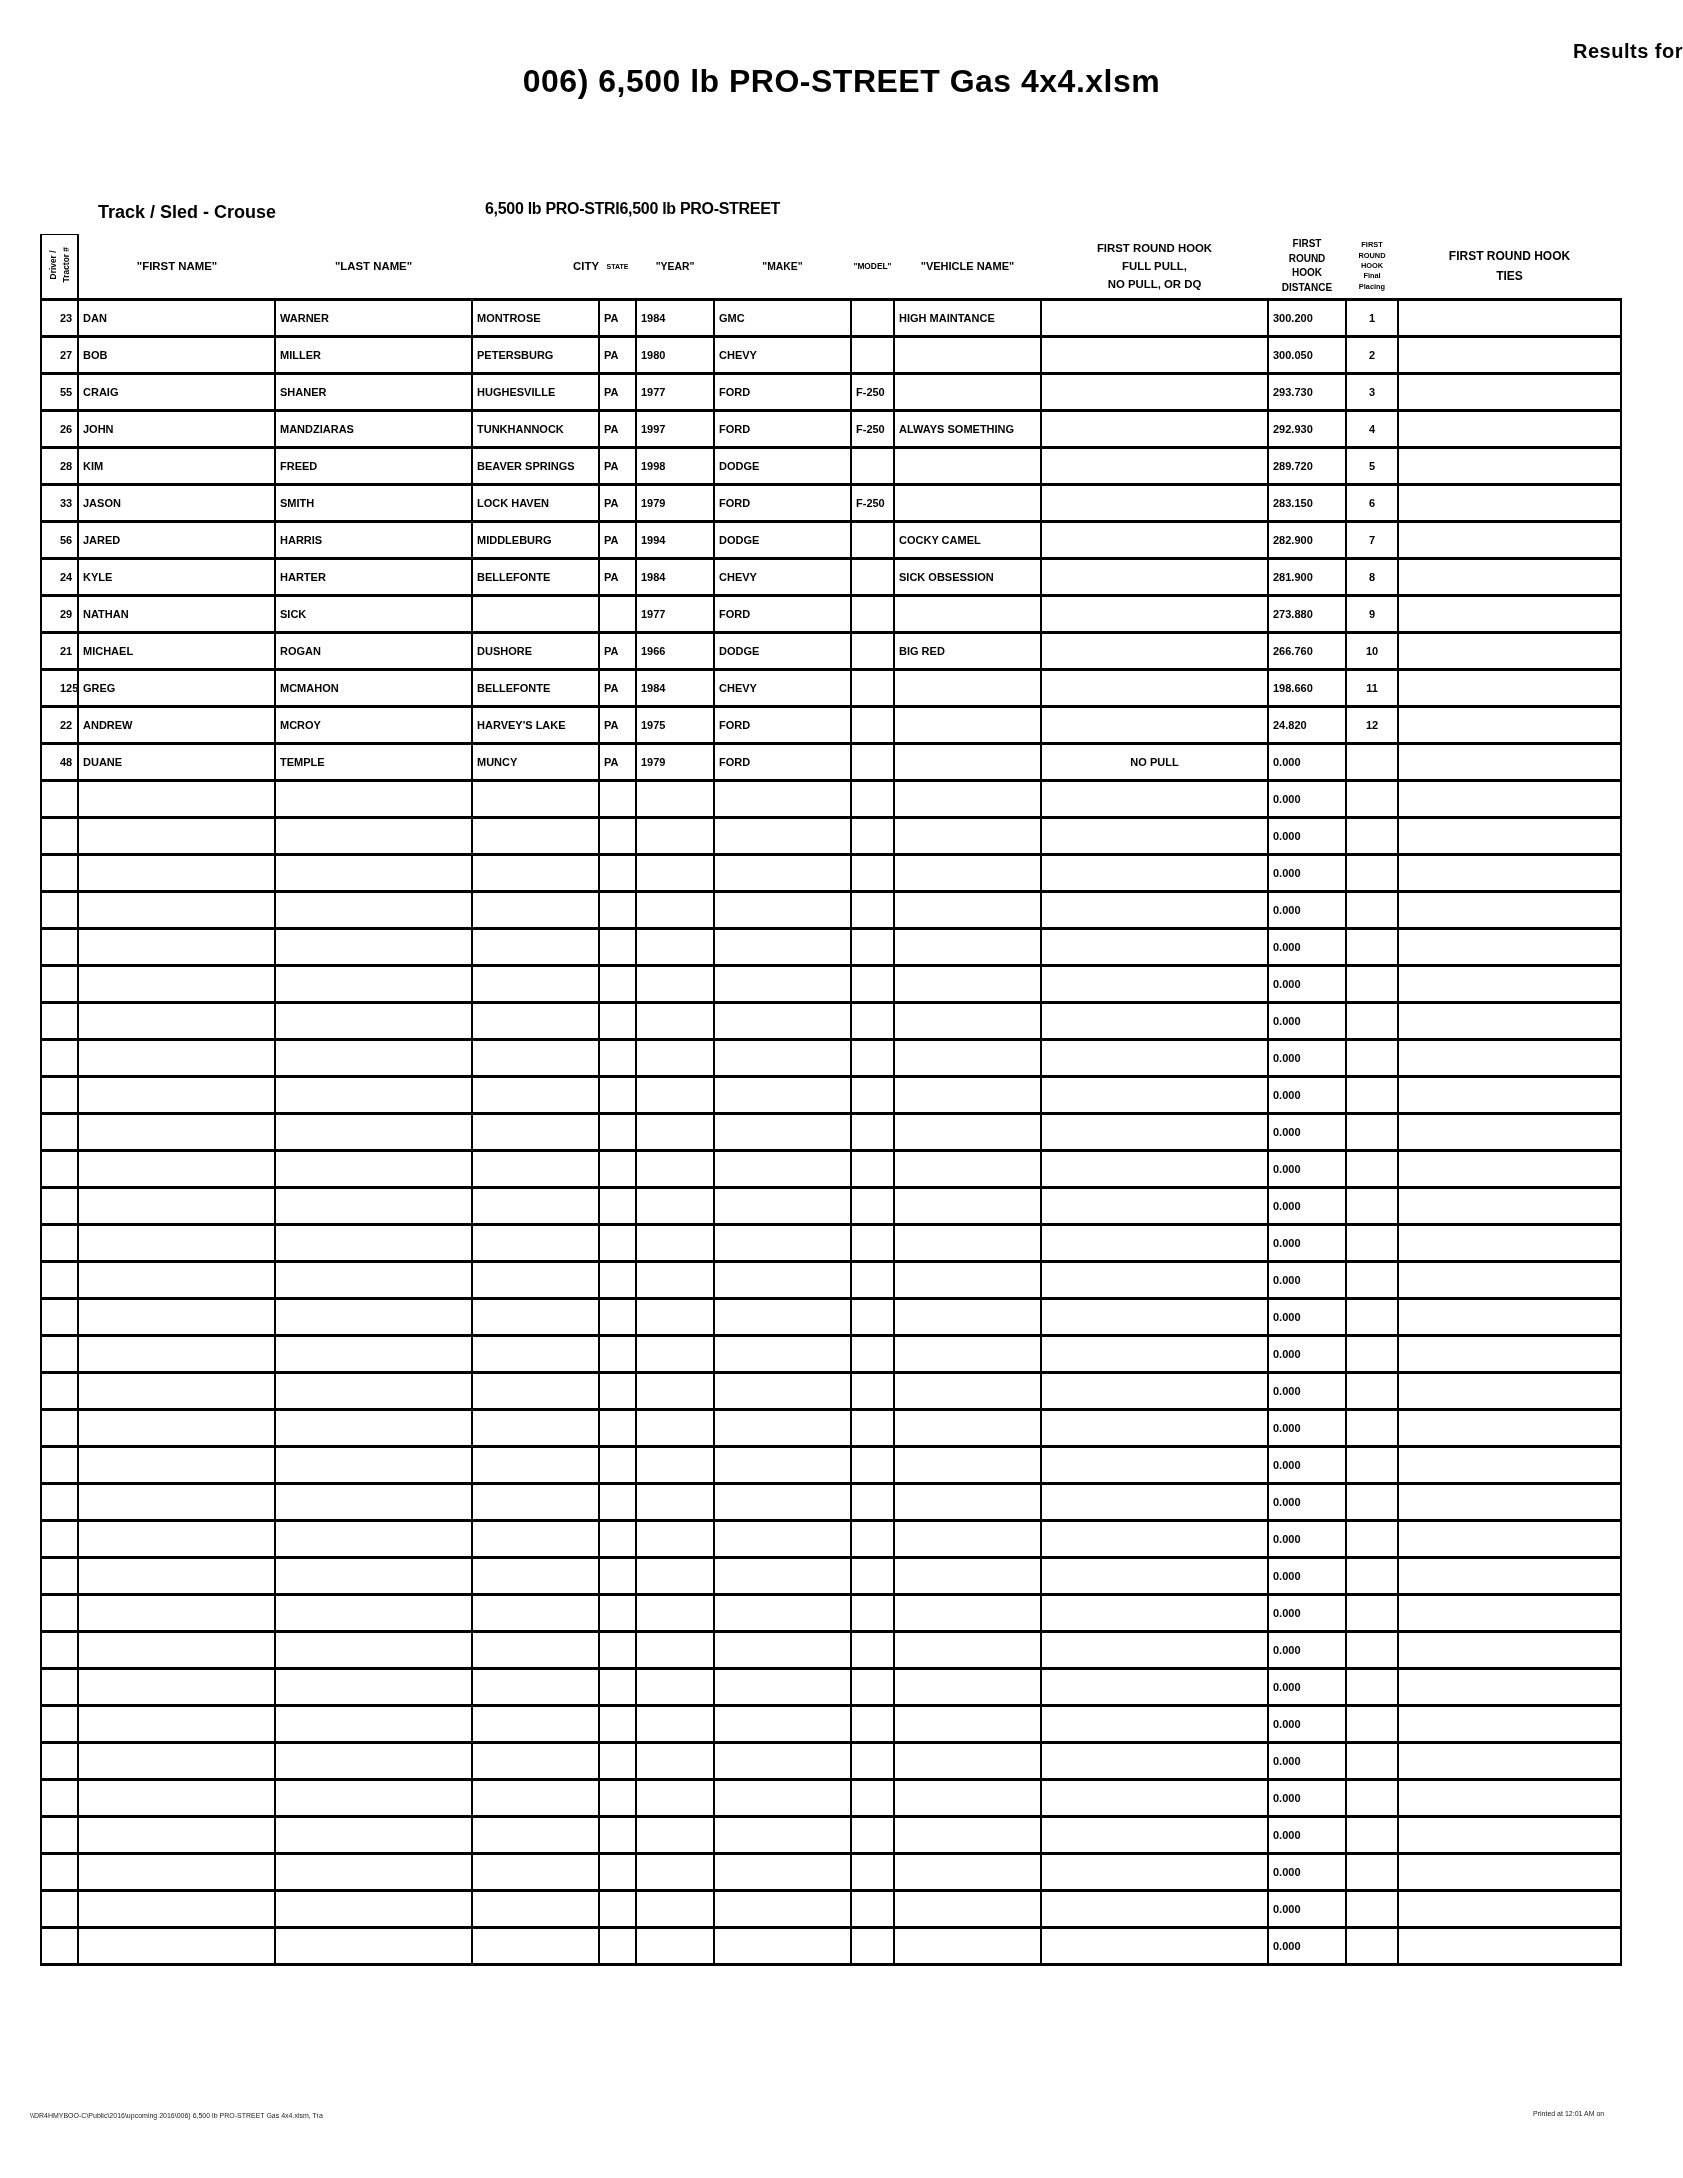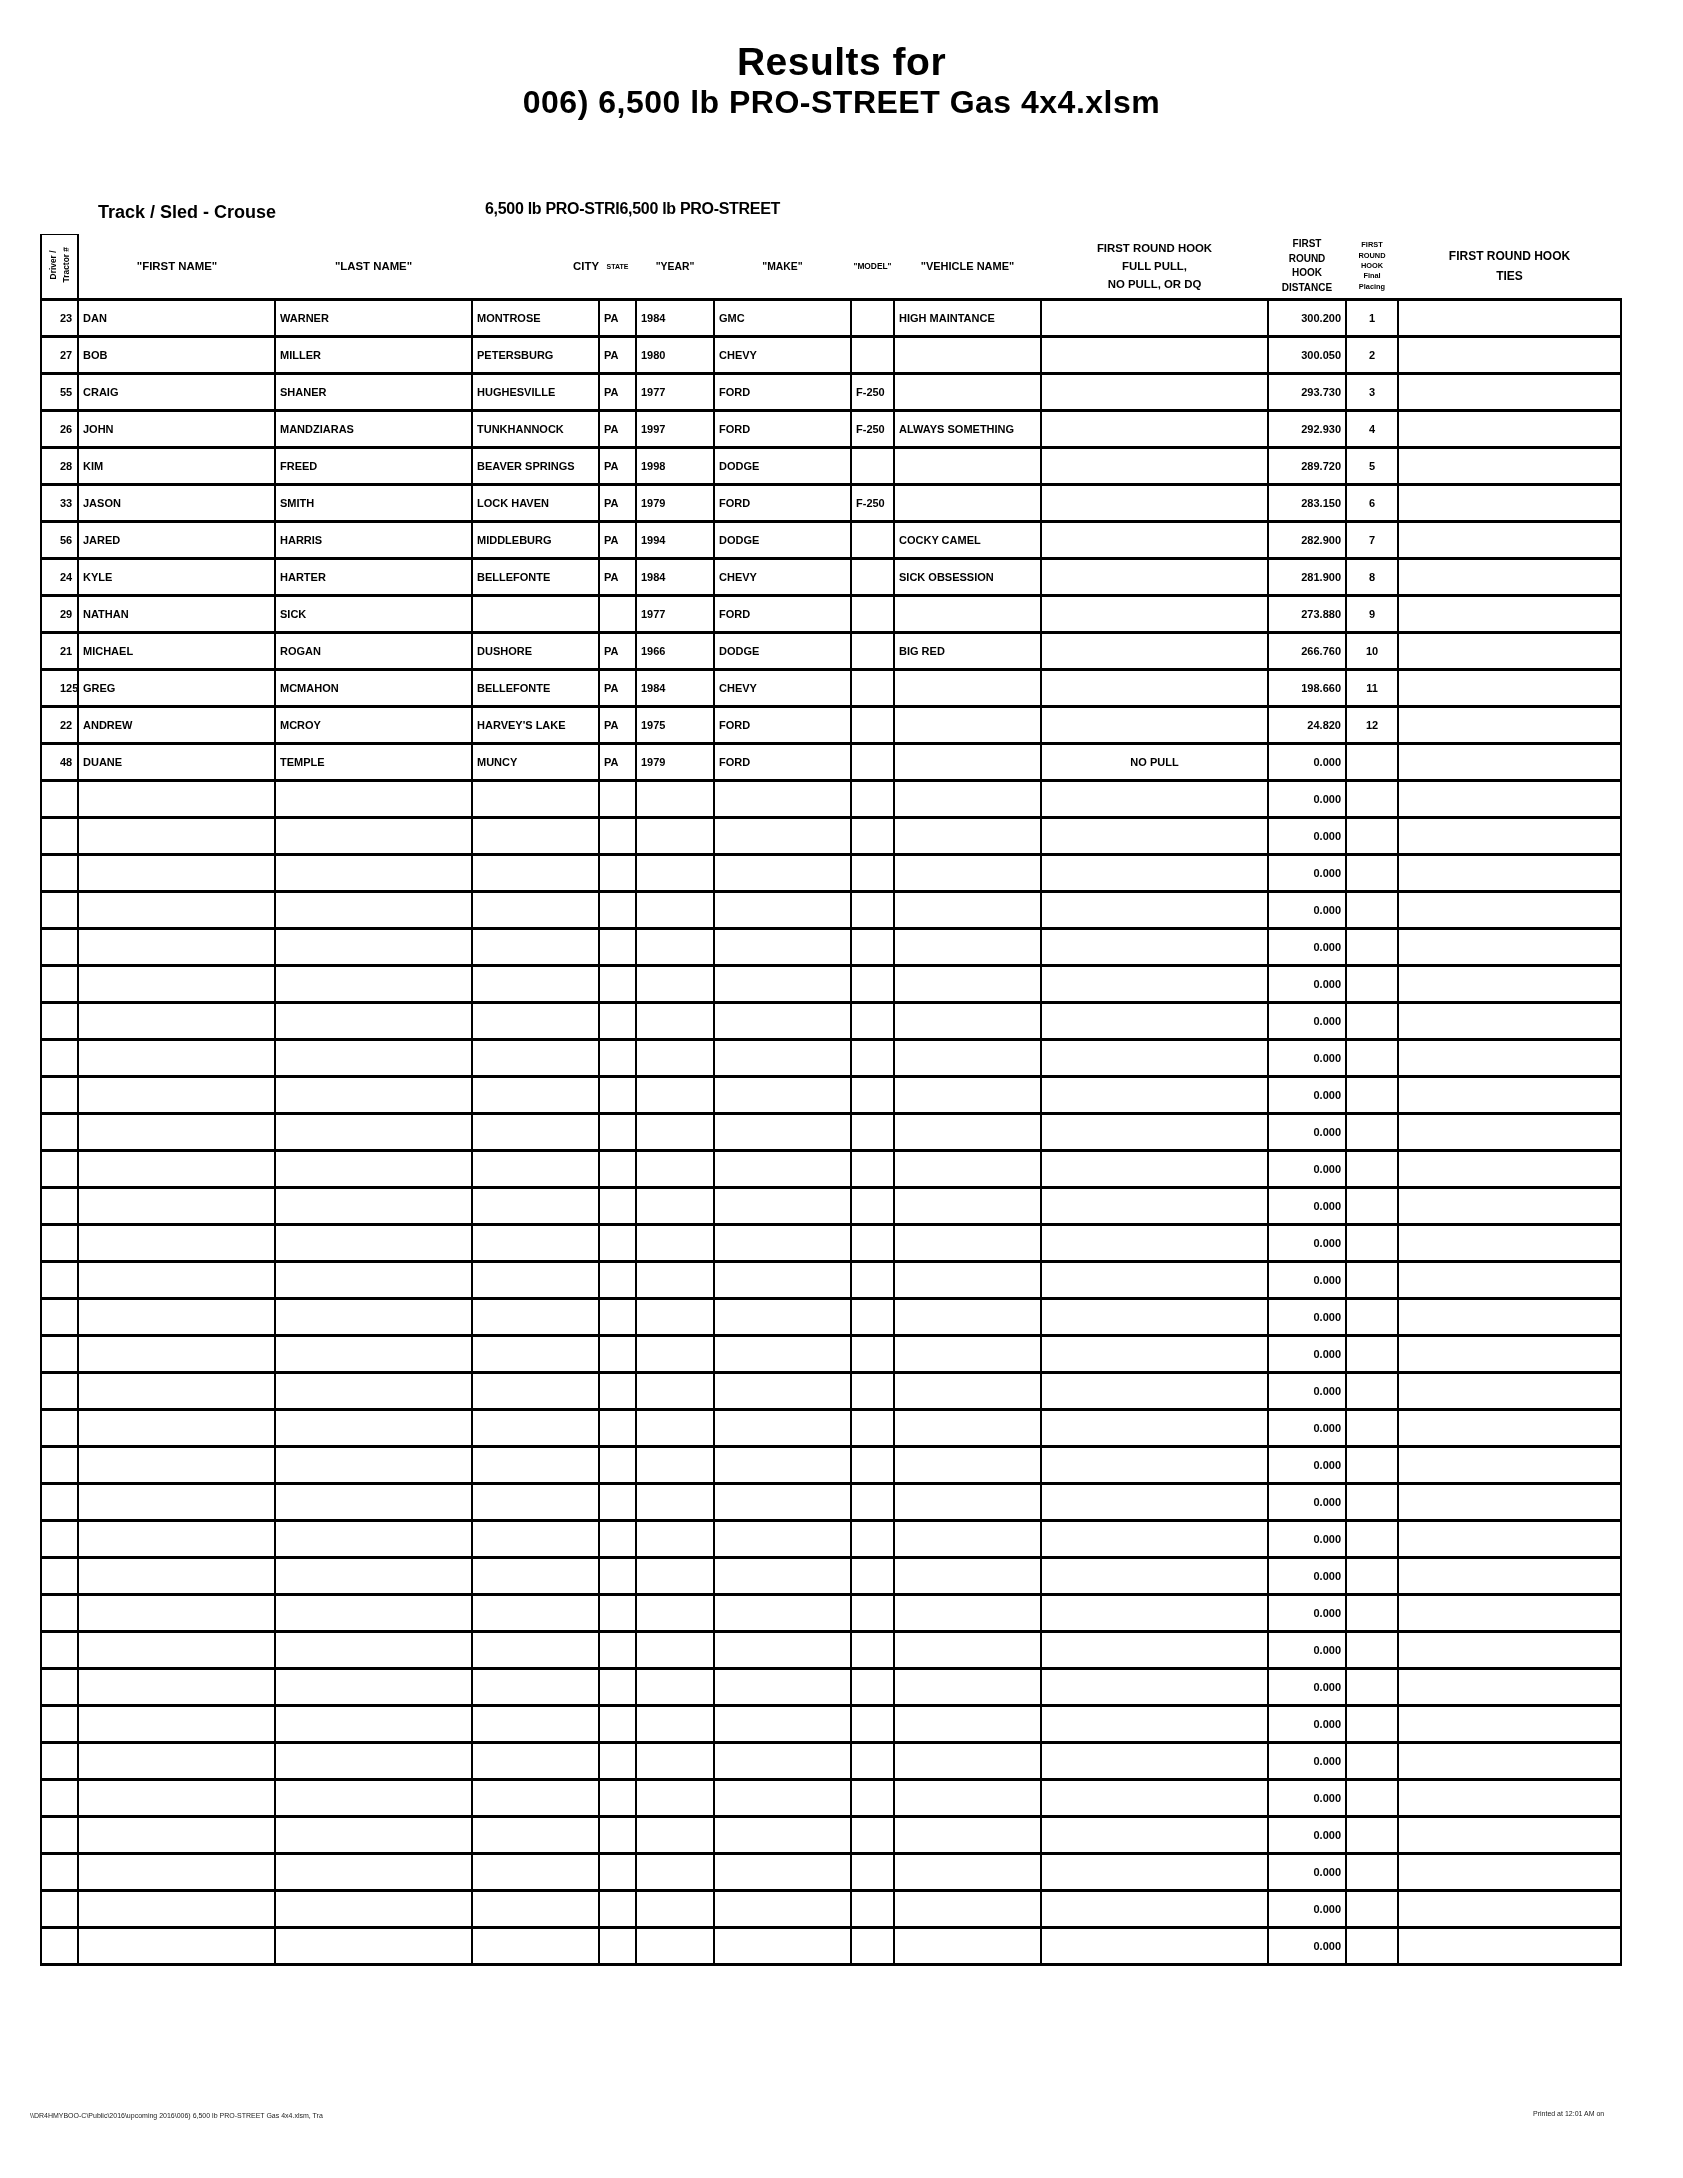--- a/index.html
+++ b/index.html
@@ -1,19 +1,19 @@
 <!DOCTYPE html>
 <html><head>
 <meta charset="utf-8">
 <style>
   html,body{margin:0;padding:0;background:#ffffff;}
   body{width:1683px;height:2178px;position:relative;font-family:"Liberation Sans",sans-serif;color:#000;}
   .sheet{position:absolute;inset:0;background:#fff;}
   .title-block{position:absolute;top:40px;left:0;width:1683px;text-align:center;font-weight:bold;}
-  .title-line1{font-size:39px;letter-spacing:0.5px;}
+  .title-line1{font-size:20px;letter-spacing:0.5px;text-align:right;}
   .title-line2{font-size:32px;letter-spacing:0.5px;}
   .subheader{position:absolute;top:200px;left:16px;width:1399px;height:30px;}
   .track-label{position:absolute;left:82px;top:2px;font-size:18px;font-weight:bold;}
   .class-label{position:absolute;left:469px;top:0;font-size:16px;font-weight:bold;letter-spacing:-0.3px;white-space:nowrap;}
   table.results{position:absolute;left:40px;top:234px;width:1578px;border-collapse:collapse;table-layout:fixed;}
   thead th{border:none;vertical-align:middle;text-align:center;font-weight:bold;white-space:pre-line;padding:0;}
   thead tr{height:65px;}
   th.h-driver{border-left:2px solid #000;border-right:2px solid #000;border-top:1px solid #000;}
   th.h-driver .vtext{display:inline-block;writing-mode:vertical-rl;transform:rotate(180deg);font-size:8.4px;line-height:1.5;white-space:pre-line;}
   th.h-first,th.h-last{font-size:11.4px;}
@@ -24,21 +24,21 @@
   th.h-vehicle{font-size:11px;}
   th.h-pull{font-size:11.4px;line-height:1.6;}
   th.h-distance{font-size:10px;line-height:1.45;}
   th.h-placing{font-size:7.4px;line-height:1.4;}
   th.h-ties{font-size:12px;line-height:1.7;}
   tbody td{border:2px solid #000;border-top:3px solid #000;border-bottom:3px solid #000;height:32px;font-size:11px;font-weight:bold;white-space:nowrap;overflow:hidden;padding:0 4px;}
   tbody tr{height:37px;}
   td.c-num{text-align:center;padding:0 18px;}
   td.c-first,td.c-last,td.c-city,td.c-state,td.c-year,td.c-make,td.c-model,td.c-vehicle{text-align:left;}
   td.c-pull{text-align:center;}
-  td.c-distance{text-align:right;}
+  td.c-distance{}
   td.c-place{text-align:center;}
   td.c-ties{text-align:left;}
   .footer-left{position:absolute;left:30px;top:2112px;font-size:7px;color:#222;white-space:nowrap;}
   .footer-right{position:absolute;left:1533px;top:2110px;font-size:7px;color:#222;white-space:nowrap;}
 </style>
 </head>
 <body>
 
 <div class="sheet">
 

